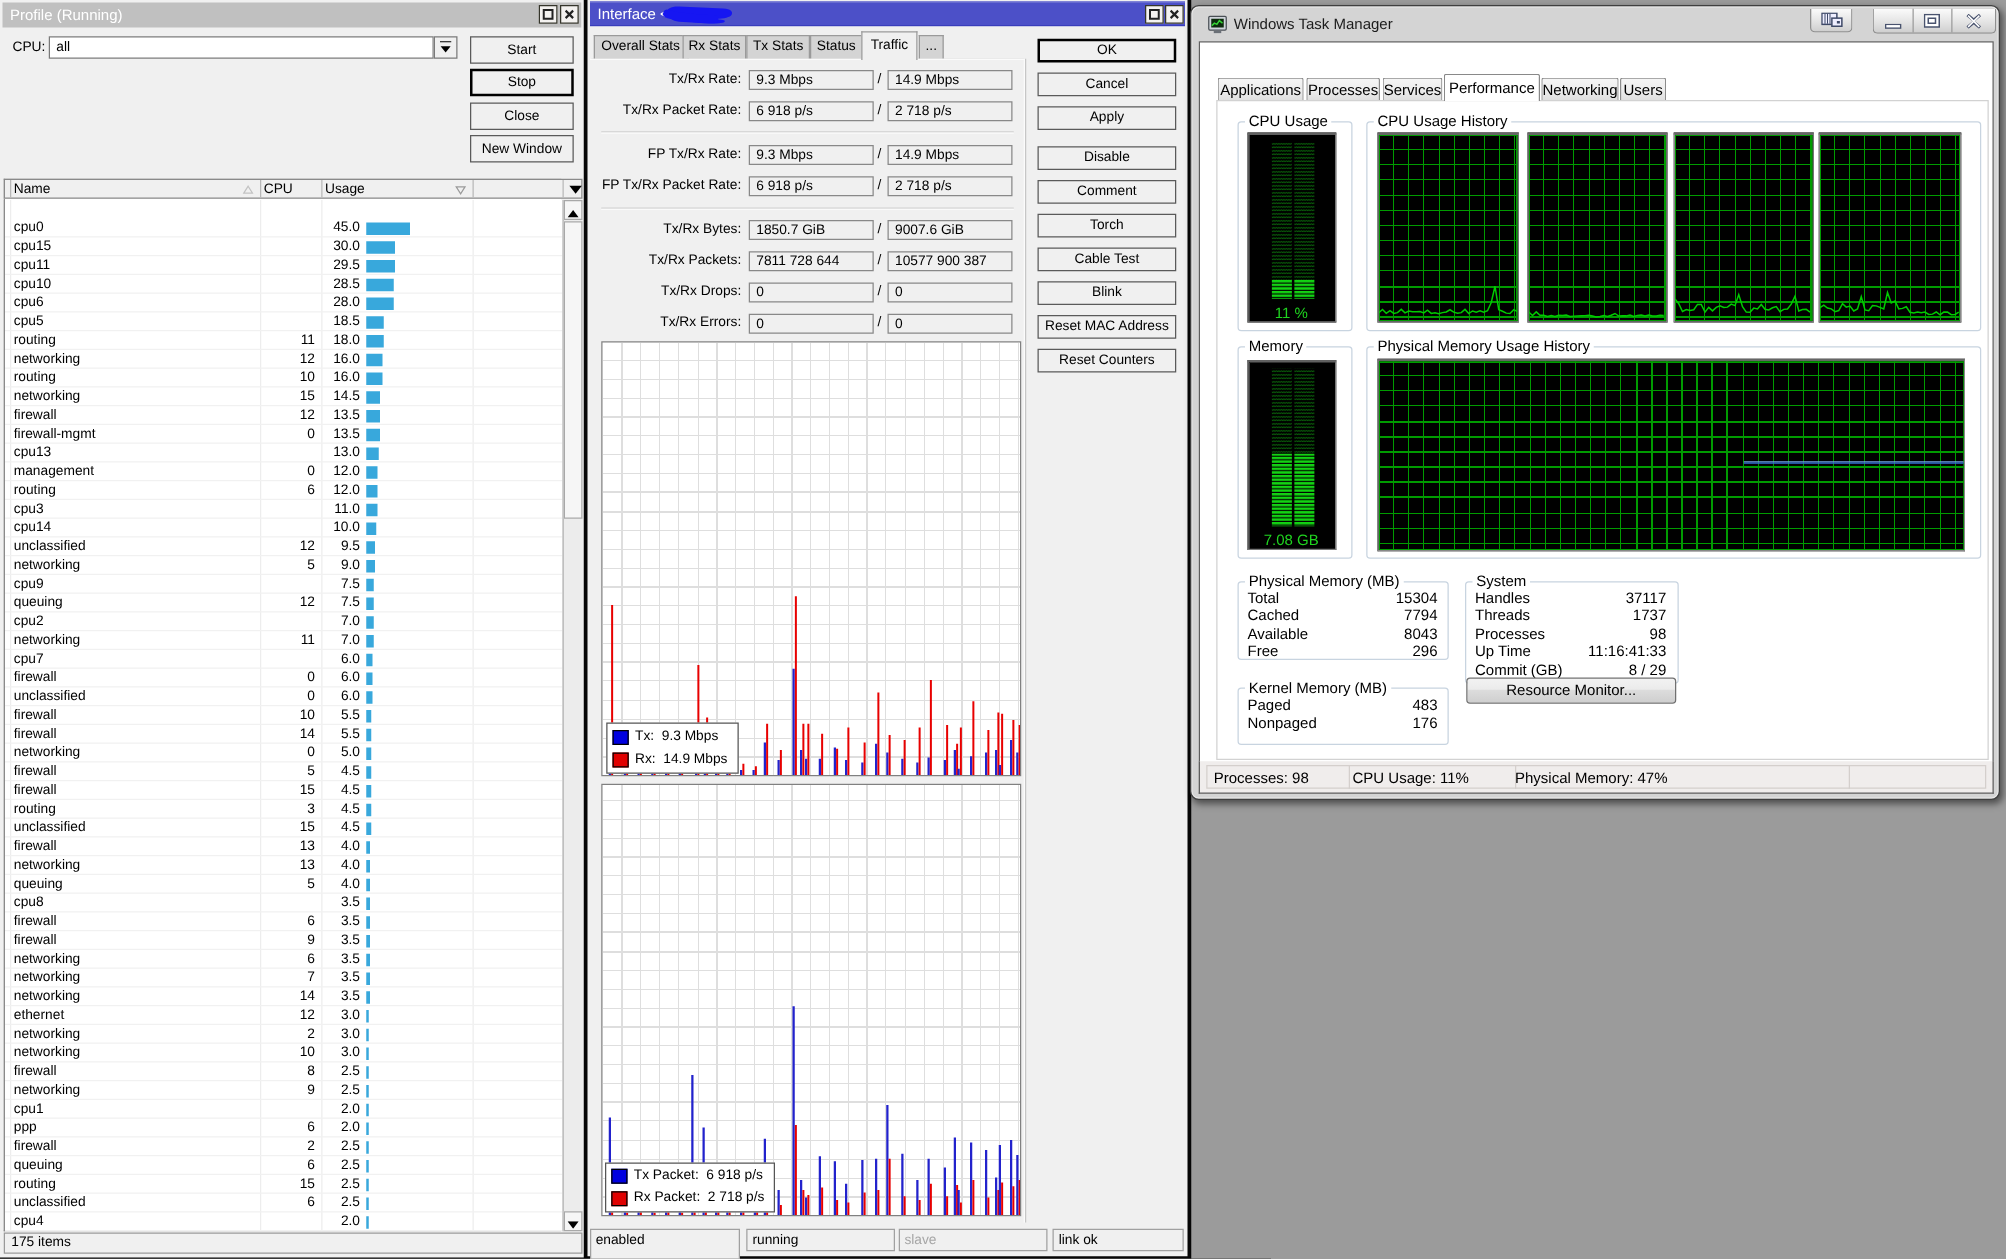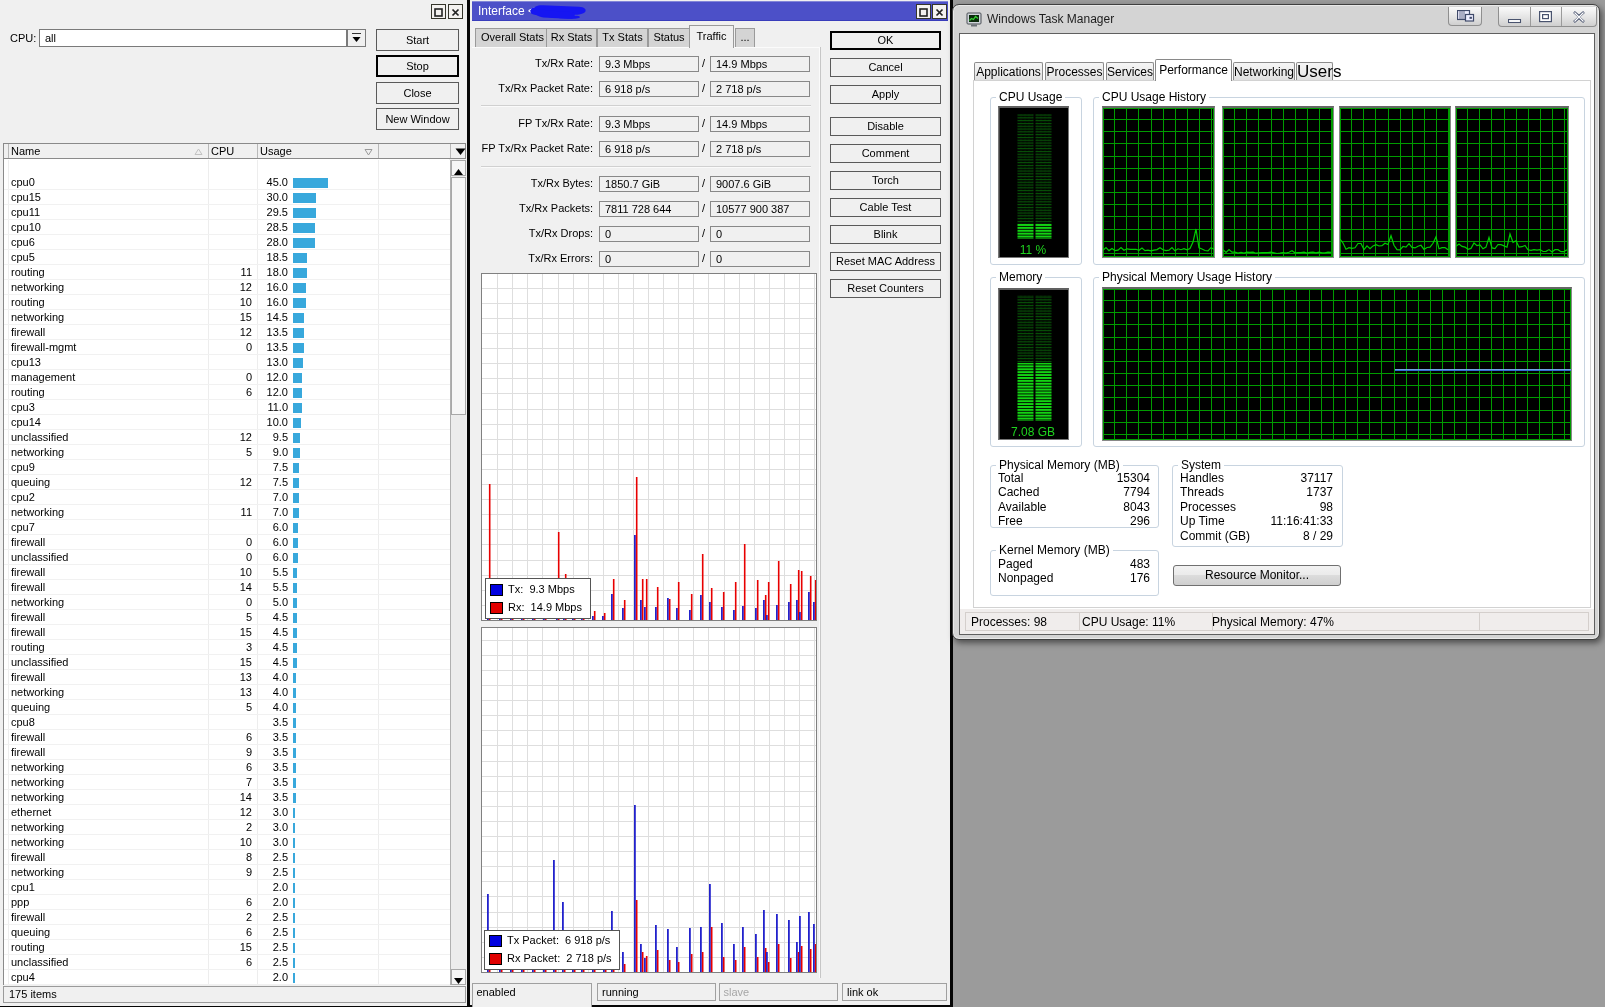--- a/index.html
+++ b/index.html
@@ -24,20 +24,21 @@
 .tm-group { position:absolute; border:1px solid #c8d4e0; border-radius:3px; }
 .tm-glabel { position:absolute; background:#fff; font-size:12px; color:#000; padding:0 3px; white-space:pre; }
 .tm-row { position:absolute; font-size:12px; color:#000; white-space:pre; }
 .tm-val { position:absolute; font-size:12px; color:#000; text-align:right; white-space:pre; }
 </style></head>
 <body>
 
 <div class="abs" style="left:0; top:0; width:953px; height:1007px; background:#060606;"></div>
 
 <div class="wb" style="left:0; top:0; width:467px; height:1006px;">
+<div class="wb-title">Profile (Running)</div>
 <div class="wb-btn" style="left:431px; top:4px;">
 <svg width="13" height="13">
         <rect x="3" y="3" width="7" height="7" fill="none" stroke="#222" stroke-width="1.6"></rect>
       </svg></div>
 <div class="wb-btn" style="left:448px; top:4px;">
 <svg width="13" height="13">
         <path d="M3.5 3.5 L9.5 9.5 M9.5 3.5 L3.5 9.5" stroke="#222" stroke-width="1.7"></path>
       </svg></div>
 <div class="lbl" style="left:10px; top:32px;">CPU:</div>
 <div class="fld" style="left:39px; top:29px; width:308px; height:18px; background:#fff; border-color:#7a7a7a; line-height:16px;">all</div>
@@ -750,21 +751,21 @@
         <path d="M2 1 L7 5.2 L12 1 M2 11 L7 6.8 L12 11" stroke="#49536e" stroke-width="2.6" fill="none"></path>
         <path d="M2.5 1.5 L11.5 10.5 M11.5 1.5 L2.5 10.5" stroke="#fff" stroke-width="1.2"></path>
       </svg>
 </div>
 <div class="abs" style="left:6px; top:28px; width:636px; height:602px; background:#fff; border:1px solid #5f5f5f;">
 <div class="abs" style="left:14px; top:28px; width:69px; height:19px; background:linear-gradient(#f5f5f5,#ececec 55%,#dddddd); border:1px solid #8c8c8c; border-bottom:none; border-radius:2px 2px 0 0; font-size:12px; text-align:center; line-height:18px;">Applications</div>
 <div class="abs" style="left:85px; top:28px; width:59px; height:19px; background:linear-gradient(#f5f5f5,#ececec 55%,#dddddd); border:1px solid #8c8c8c; border-bottom:none; border-radius:2px 2px 0 0; font-size:12px; text-align:center; line-height:18px;">Processes</div>
 <div class="abs" style="left:146px; top:28px; width:48px; height:19px; background:linear-gradient(#f5f5f5,#ececec 55%,#dddddd); border:1px solid #8c8c8c; border-bottom:none; border-radius:2px 2px 0 0; font-size:12px; text-align:center; line-height:18px;">Services</div>
 <div class="abs" style="left:195px; top:25px; width:77px; height:22px; background:#fff; border:1px solid #898989; border-bottom:none; border-radius:2px 2px 0 0; font-size:12px; text-align:center; line-height:20px; z-index:2;">Performance</div>
 <div class="abs" style="left:273px; top:28px; width:62px; height:19px; background:linear-gradient(#f5f5f5,#ececec 55%,#dddddd); border:1px solid #8c8c8c; border-bottom:none; border-radius:2px 2px 0 0; font-size:12px; text-align:center; line-height:18px;">Networking</div>
-<div class="abs" style="left:336px; top:28px; width:37px; height:19px; background:linear-gradient(#f5f5f5,#ececec 55%,#dddddd); border:1px solid #8c8c8c; border-bottom:none; border-radius:2px 2px 0 0; font-size:17px; text-align:center; line-height:18px;">Users</div>
+<div class="abs" style="left:336px; top:28px; width:37px; height:19px; background:linear-gradient(#f5f5f5,#ececec 55%,#dddddd); border:1px solid #8c8c8c; border-bottom:none; border-radius:2px 2px 0 0; font-size:12px; text-align:center; line-height:18px;">Users</div>
 <div class="abs" style="left:13px; top:46px; width:618px; height:528px; background:#fff; border:1px solid #d2d2d2;"></div>
 <div class="tm-group" style="left:30px; top:63px; width:92px; height:168px;"></div>
 <div class="tm-glabel" style="left:36px; top:56px;">CPU Usage</div>
 <div class="abs" style="left:38px; top:72px; width:71px; height:152px; background:#000; border:1px solid #777; border-top:2px solid #606060; box-shadow:inset 1px 0 0 #404040;"><svg width="69" height="149">
           <defs>
 <pattern id="zig" width="4" height="2.8" patternUnits="userSpaceOnUse">
 <path d="M0 0.8 L1 2.1 L2 0.8 L3 2.1 L4 0.8" fill="none" stroke="#0d880d" stroke-width="0.62"></path>
 </pattern>
 <pattern id="led" width="8" height="2.9" patternUnits="userSpaceOnUse">
 <rect x="0" y="0" width="8" height="2.0" fill="#13d413"></rect>
@@ -1049,21 +1050,21 @@
 <div class="tm-row" style="left:220px; top:480px;">Up Time</div>
 <div class="tm-val" style="left:283px; top:480px; width:90px;">11:16:41:33</div>
 <div class="tm-row" style="left:220px; top:495px;">Commit (GB)</div>
 <div class="tm-val" style="left:283px; top:495px; width:90px;">8 / 29</div>
 <div class="tm-group" style="left:30px; top:516px; width:169px; height:46px;"></div>
 <div class="tm-glabel" style="left:36px; top:509px;">Kernel Memory (MB)</div>
 <div class="tm-row" style="left:38px; top:523px;text-align:right;">Paged</div>
 <div class="tm-val" style="left:100px; top:523px; width:90px;">483</div>
 <div class="tm-row" style="left:38px; top:537px;">Nonpaged</div>
 <div class="tm-val" style="left:100px; top:537px; width:90px;">176</div>
-<div class="abs" style="left:213px; top:531px; width:168px; height:21px; background:linear-gradient(#f2f2f2,#ebebeb 45%,#dddddd 46%,#cfcfcf); border:1px solid #707070; border-radius:3px; font-size:12px; text-align:center; line-height:19px;">Resource Monitor...</div>
+<div class="abs" style="left:213px; top:508px; width:168px; height:21px; background:linear-gradient(#f2f2f2,#ebebeb 45%,#dddddd 46%,#cfcfcf); border:1px solid #707070; border-radius:3px; font-size:12px; text-align:center; line-height:19px;">Resource Monitor...</div>
 </div>
 <div class="abs" style="left:6px; top:604px; width:636px; height:26px; background:#f0edec; border:1px solid #5f5f5f; border-top:none;">
 <div class="abs" style="left:5px; top:3px; right:5px; bottom:3px; border:1px solid #d4cfcc;"></div>
 <div class="abs" style="left:119px; top:3px; bottom:3px; border-left:1px solid #d4cfcc;"></div>
 <div class="abs" style="left:252px; top:3px; bottom:3px; border-left:1px solid #d4cfcc;"></div>
 <div class="abs" style="left:519px; top:3px; bottom:3px; border-left:1px solid #d4cfcc;"></div>
 <div class="abs" style="left:11px; top:6px; font-size:12px;">Processes: 98</div>
 <div class="abs" style="left:122px; top:6px; font-size:12px;">CPU Usage: 11%</div>
 <div class="abs" style="left:252px; top:6px; font-size:12px;">Physical Memory: 47%</div>
 </div>

